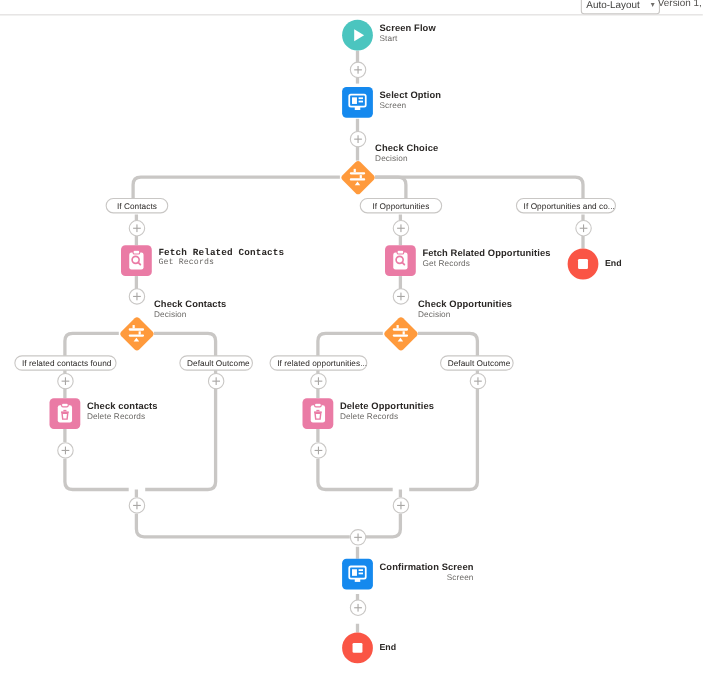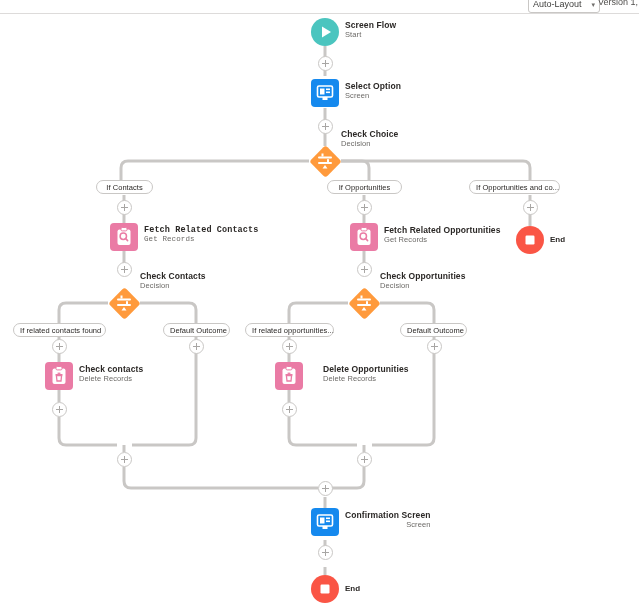--- a/index.html
+++ b/index.html
@@ -331,21 +331,21 @@
     <div class="node-ico">
       <div class="sq record"></div>
       <svg width="28" height="28" viewBox="0 0 28 28" style="position:absolute;left:0;top:0;">
         <rect x="7.5" y="6.5" width="13" height="15.5" rx="2" fill="#ffffff"></rect>
         <rect x="11" y="4.5" width="6" height="3.4" rx="1.2" fill="#ffffff" stroke="#ea7ba5" stroke-width="1"></rect>
         <rect x="10.5" y="12" width="7" height="1.4" fill="#ea7ba5"></rect>
         <path d="M11.4,13.6 h5.2 l-0.6,5.4 h-4 z" fill="none" stroke="#ea7ba5" stroke-width="1.3"></path>
         <rect x="12.6" y="10.6" width="2.8" height="1.3" fill="#ea7ba5"></rect>
       </svg>
     </div>
-    <div class="node-txt" style="left:34px;top:2px;margin-left:14px;">
+    <div class="node-txt" style="left:34px;top:2px;">
       <div class="node-title">Delete Opportunities</div>
       <div class="node-sub">Delete Records</div>
     </div>
   </div>
 
   <div class="node" style="left:311px;top:508px;">
     <div class="node-ico">
       <div class="sq screen"></div>
       <svg width="28" height="28" viewBox="0 0 28 28" style="position:absolute;left:0;top:0;">
         <rect x="6.5" y="7" width="15" height="11" rx="1.5" fill="none" stroke="#ffffff" stroke-width="1.6"></rect>

